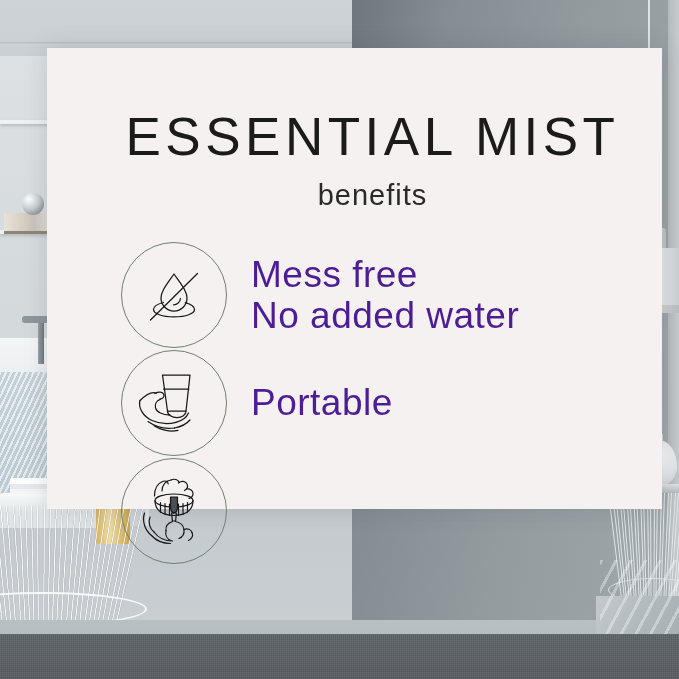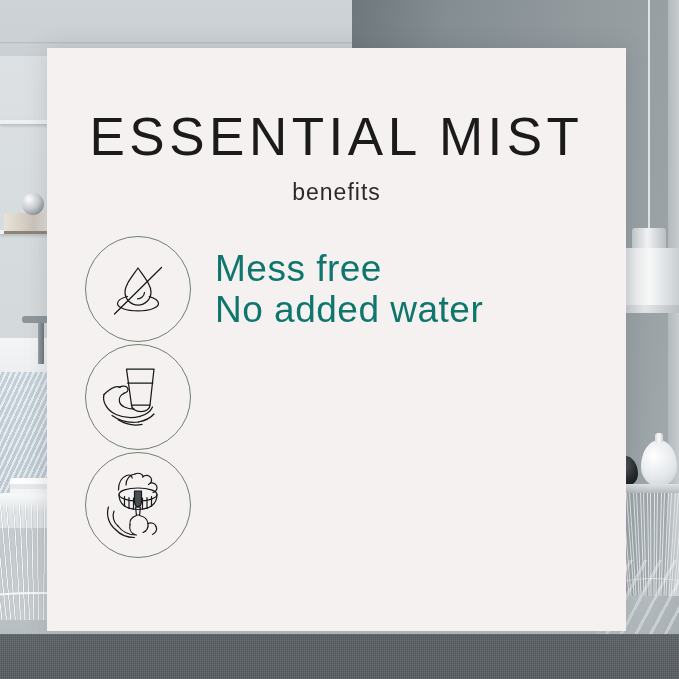--- a/index.html
+++ b/index.html
@@ -103,43 +103,44 @@
   .floor-planks{position:absolute;left:600px;top:560px;width:79px;height:80px;
     background:repeating-linear-gradient(118deg, rgba(255,255,255,.35) 0 3px, rgba(255,255,255,0) 3px 13px);}
   .rug{position:absolute;left:0;top:634px;width:679px;height:45px;
     background:
       repeating-linear-gradient(90deg, rgba(255,255,255,.05) 0 1px, rgba(0,0,0,.05) 1px 2px),
       repeating-linear-gradient(0deg, rgba(255,255,255,.04) 0 1px, rgba(0,0,0,.05) 1px 2px),
       linear-gradient(180deg,#5e6468,#575d61);}
 
   
   .card{
-    position:absolute;left:47px;top:48px;width:579px;height:583px;
+    position:absolute;left:47px;top:48px;width:579px;height:461px;
     background:#f5f1f0;
     box-shadow:0 0 22px rgba(60,68,74,.18);
+    padding-left:36px;
   }
   .card-title{
     text-align:center;color:#1b1b1b;
     font-size:53px;font-weight:300;letter-spacing:4.5px;
     margin:62px 0 0 0;line-height:1;
   }
   .card-sub{
     text-align:center;color:#2a2a2a;
-    font-size:23px;font-weight:300;letter-spacing:1px;
+    font-size:29px;font-weight:300;letter-spacing:1px;
     margin:18px 0 0 0;line-height:1;
   }
   .benefits{margin:32px 0 0 0;padding:0 0 0 38px;}
   .benefit{display:flex;align-items:center;margin-bottom:2px;}
   .icon-circle{
     width:104px;height:104px;border-radius:50%;
     border:1.4px solid #6f8070;
     display:flex;align-items:center;justify-content:center;flex:0 0 auto;
   }
   .benefit-text{
-    margin-left:24px;color:#0f766e;
+    margin-left:24px;color:#4c1d95;
     font-size:37px;font-weight:300;letter-spacing:.5px;line-height:1.12;
     white-space:pre-line;
   }
   .b2 .benefit-text{font-size:37px;}
 </style>
 </head>
 <body>
 
 <div id="stage">
 
@@ -272,20 +273,21 @@
               <path d="M6 37.5 C13 30.5 19 28.5 22.5 30.2"></path>
               <path d="M6 37.5 C4 44.5 9 53.5 18 57.5 C25 60.6 34 61.5 42 59.4"></path>
               <path d="M26.2 36.3 C22.5 37.8 20.6 41.3 21.5 44.8 C22.6 49.2 28.5 52 36 52"></path>
               <path d="M14 58.6 C21 63.5 31 66.5 40.5 65"></path>
               <path d="M20 62.8 C27 67 36 69 44 67.4"></path>
               <path d="M42 59.4 C48 57.8 52.5 54.5 54.5 50"></path>
               <path d="M40.5 65 C47 63.8 52.5 61 56 57"></path>
             </g>
           </svg>
         </div>
+        <div class="benefit-text">Portable</div>
       </div>
 
       <div class="benefit b3">
         <div class="icon-circle">
           <svg width="84" height="84" viewBox="0 0 84 84">
             <g fill="none" stroke="#16181a" stroke-width="1.2" stroke-linecap="round" stroke-linejoin="round">
 
               <ellipse cx="42" cy="31.5" rx="19" ry="6.5"></ellipse>
               <path d="M23 31.5 C23 41 30 46.5 42 46.5 C54 46.5 61 41 61 31.5"></path>
               <path d="M28.5 33.5 L28.5 43.2 M33 34.6 L33 45.5 M37.5 35.1 L37.5 46.3

